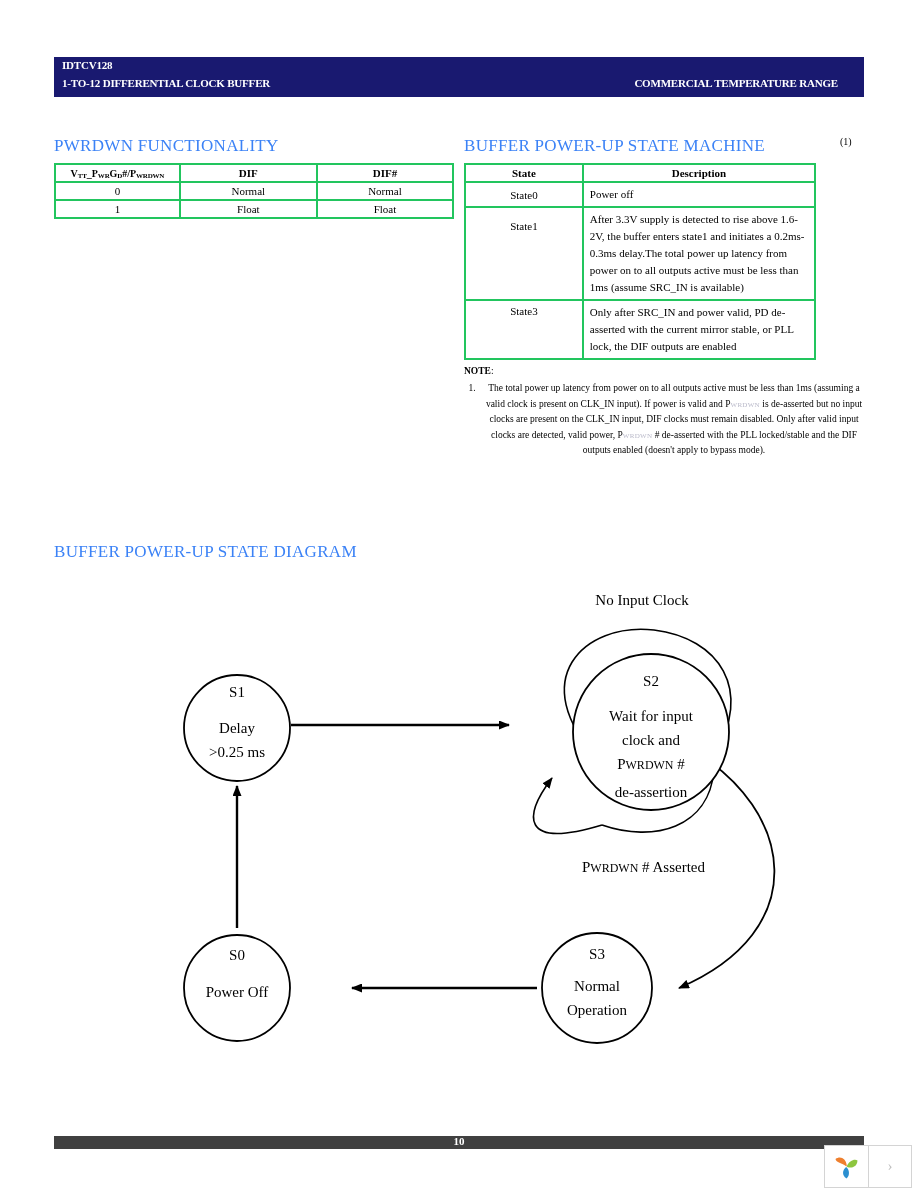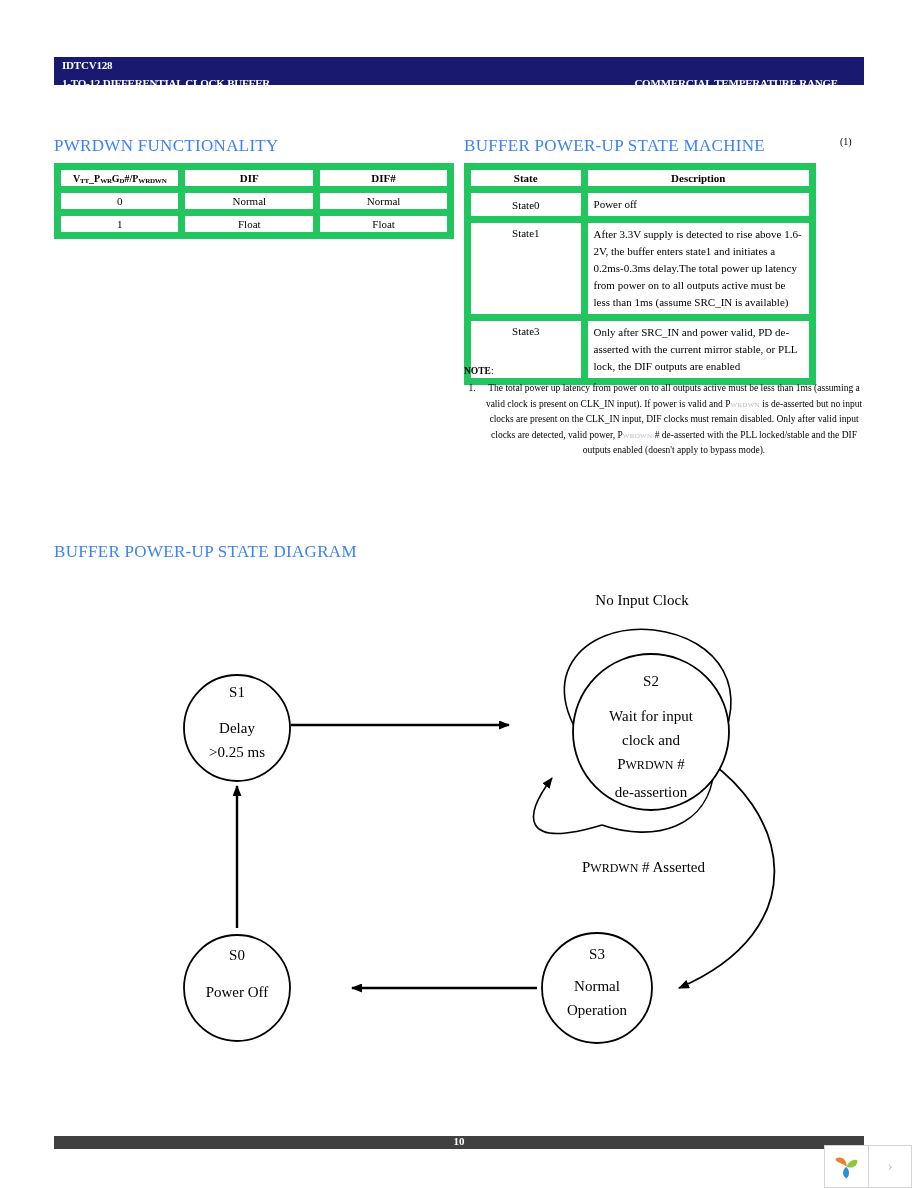--- a/index.html
+++ b/index.html
@@ -10,21 +10,21 @@
     background: #ffffff;
     font-family: "Liberation Serif", serif;
     position: relative;
     overflow: hidden;
   }
 
   
   #header-bar {
     position: absolute;
     left: 54px; top: 57px;
-    width: 810px; height: 28px;
+    width: 810px; height: 40px;
     background: #191970;
     color: #ffffff;
   }
   #header-bar .hdr-line1 {
     position: absolute;
     left: 8px; top: 2px;
     font-size: 11px;
     font-weight: bold;
     letter-spacing: -0.2px;
   }
@@ -59,21 +59,21 @@
 
   
   table.dsheet {
     position: absolute;
     border-collapse: collapse;
     font-size: 11px;
     color: #000;
     background: #fff;
   }
   table.dsheet th, table.dsheet td {
-    border: 7px solid #22c55e;
+    border: 2px solid #22c55e;
     padding: 2px 4px;
     vertical-align: middle;
   }
   table.dsheet th {
     font-weight: bold;
     text-align: center;
   }
   table.dsheet td.ctr { text-align: center; }
   table.dsheet td.desc { text-align: left; line-height: 1.55; padding: 3px 6px; }
   .sub { font-size: 7px; vertical-align: baseline; position: relative; top: 1px; letter-spacing: -0.2px; }
@@ -187,21 +187,21 @@
       <th>State</th>
       <th>Description</th>
     </tr>
   </thead>
   <tbody>
     <tr>
       <td class="ctr">State0</td>
       <td class="desc">Power off</td>
     </tr>
     <tr>
-      <td class="ctr" style="vertical-align:top; padding-top:4px;">State1</td>
+      <td class="ctr" style="vertical-align:top; padding-top:12px;">State1</td>
       <td class="desc">After 3.3V supply is detected to rise above 1.6-2V, the buffer enters state1 and initiates a 0.2ms-0.3ms delay.The total power up latency from power on to all outputs active must be less than 1ms (assume SRC_IN is available)</td>
     </tr>
     <tr>
       <td class="ctr" style="vertical-align:top; padding-top:4px;">State3</td>
       <td class="desc">Only after SRC_IN and power valid, PD de-asserted with the current mirror stable, or PLL lock, the DIF outputs are enabled</td>
     </tr>
   </tbody>
 </table>
 
 <div id="note-block">

